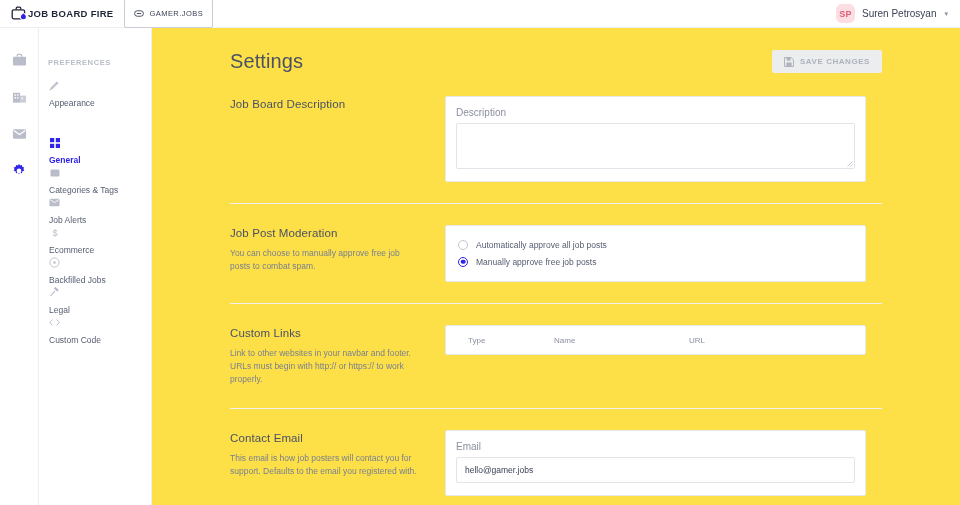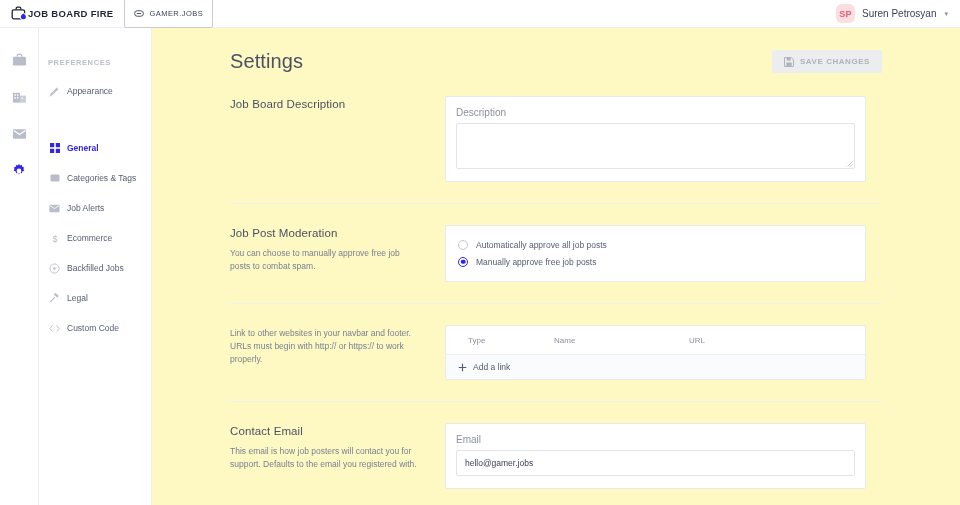--- a/index.html
+++ b/index.html
@@ -72,35 +72,36 @@
     width: 113px; flex: none;
     border-right: 1px solid #eceef1;
     background: #fff;
     padding-top: 30px;
   }
   .prefs-title {
     font-size: 7.5px; letter-spacing: .6px; color: #b9bdc9;
     font-weight: 600; padding-left: 9px; margin-bottom: 13px;
   }
   .nav-item {
-    display: flex; align-items: center; gap: 7px;
+    display: flex; align-items: flex-start; gap: 7px;
     padding: 0 0 0 10px; height: 22px;
     font-size: 8.5px; color: #555d70;
     margin-bottom: 8px;
+    flex-direction: column;
   }
   .nav-item .nav-ico {
     width: 11px; height: 11px; flex: none;
     display: flex; align-items: center; justify-content: center;
     color: #b9bdc9;
   }
   .nav-item.active { color: #2f24e8; font-weight: bold; margin-top: 35px; }
   .nav-item.active .nav-ico { color: #2f24e8; }
 
   
-  .main { flex: 1; background: #fef9c3; padding: 22px 78px 0 78px; overflow: hidden; }
+  .main { flex: 1; background: #fde047; padding: 22px 78px 0 78px; overflow: hidden; }
   .main-head { display: flex; align-items: flex-start; }
   .page-title { font-size: 20px; font-weight: normal; color: #4a5165; letter-spacing: .1px; }
   .save-btn {
     margin-left: auto;
     background: #ebedef; color: #adb2bd;
     border: none; border-radius: 2px;
     height: 23px; padding: 0 12px;
     display: flex; align-items: center; gap: 6px;
     font-size: 8px; letter-spacing: .55px; font-weight: bold;
     font-family: inherit;
@@ -370,37 +371,30 @@
           <div class="radio-row">
             <span class="radio checked"></span>
             <span class="radio-label">Manually approve free job posts</span>
           </div>
         </div>
       </div>
     </div>
 
     <div class="section">
       <div class="sec-left">
+        <div class="sec-title">Custom Links</div>
         <div class="sec-desc">Link to other websites in your navbar and footer. URLs must begin with http:// or https:// to work properly.</div>
       </div>
       <div class="sec-right">
         <div class="card">
           <div class="table-head">
             <div class="th th-type">Type</div>
             <div class="th th-name">Name</div>
             <div class="th th-url">URL</div>
           </div>
-          <div class="table-foot">
-            <span class="plus-icon">
-              <svg width="9" height="9" viewBox="0 0 10 10">
-                <path d="M5 .8v8.4M.8 5h8.4" stroke="currentColor" stroke-width="1.3"></path>
-              </svg>
-            </span>
-            <span>Add a link</span>
-          </div>
         </div>
       </div>
     </div>
 
     <div class="section">
       <div class="sec-left">
         <div class="sec-title">Contact Email</div>
         <div class="sec-desc">This email is how job posters will contact you for support. Defaults to the email you registered with.</div>
       </div>
       <div class="sec-right">

